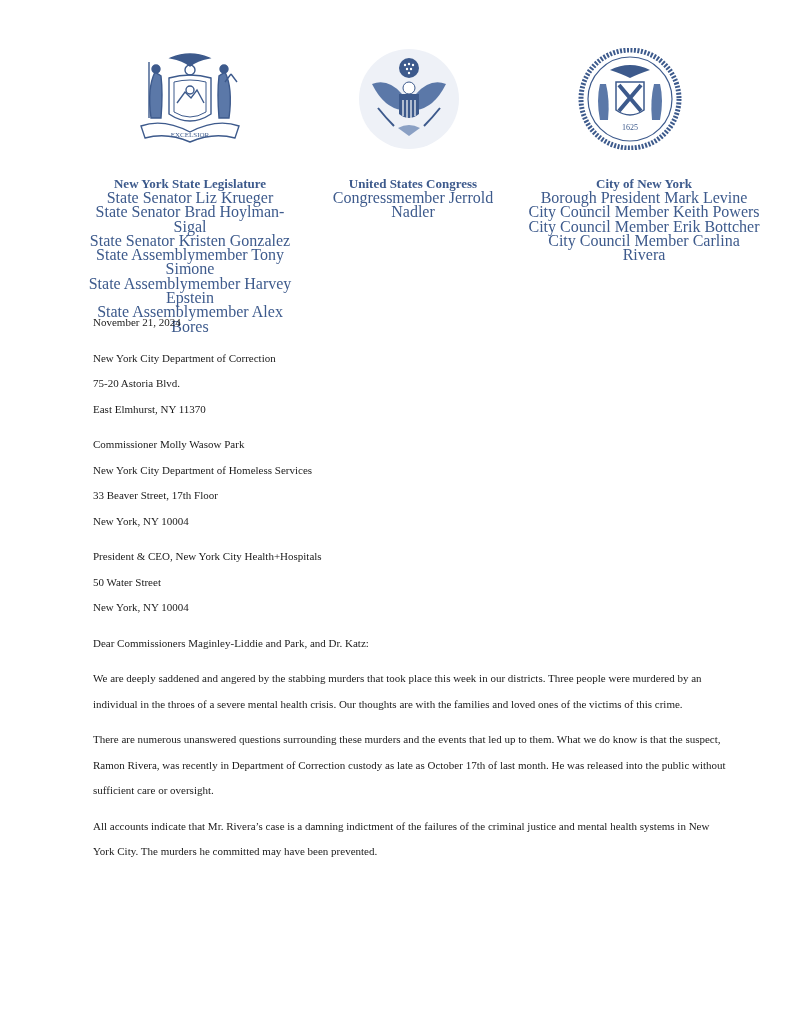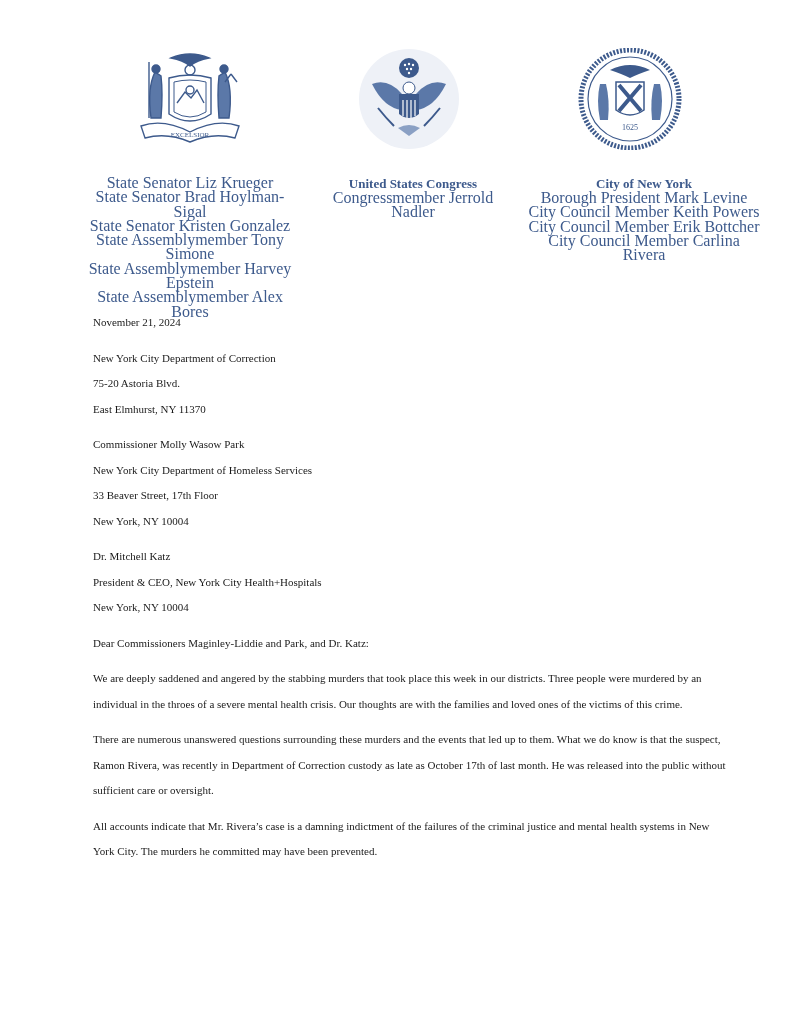--- a/index.html
+++ b/index.html
@@ -74,20 +74,21 @@
     <path d="M34 22 Q54 12 74 22 Q62 26 54 30 Q46 26 34 22 Z" fill="#3d5a8c"></path>
     <path d="M40 34 L68 34 L68 62 Q54 72 40 62 Z" fill="#fff" stroke="#3d5a8c" stroke-width="1.5"></path>
     <path d="M43 37 L65 63 M65 37 L43 63" stroke="#3d5a8c" stroke-width="4"></path>
     <path d="M24 36 Q20 52 24 72 L32 72 Q34 52 30 36 Z" fill="#5b78a8"></path>
     <path d="M84 36 Q88 52 84 72 L76 72 Q74 52 78 36 Z" fill="#5b78a8"></path>
     <text x="54" y="82" font-size="8" text-anchor="middle" fill="#3d5a8c" font-family="Liberation Serif, serif">1625</text>
   </svg>
 </div>
 
 <div class="org" style="left:80px; width:220px;">
+  <div class="org-title">New York State Legislature</div>
   <div class="member">State Senator Liz Krueger</div>
   <div class="member">State Senator Brad Hoylman-Sigal</div>
   <div class="member">State Senator Kristen Gonzalez</div>
   <div class="member">State Assemblymember Tony Simone</div>
   <div class="member">State Assemblymember Harvey Epstein</div>
   <div class="member">State Assemblymember Alex Bores</div>
 </div>
 
 <div class="org" style="left:313px; width:200px;">
   <div class="org-title">United States Congress</div>
@@ -112,22 +113,22 @@
   </div>
 
   <div class="addr">
     <div>Commissioner Molly Wasow Park</div>
     <div>New York City Department of Homeless Services</div>
     <div>33 Beaver Street, 17th Floor</div>
     <div>New York, NY 10004</div>
   </div>
 
   <div class="addr">
-    <div>Dr. Mitchell Katz</div>
     <div>President &amp; CEO, New York City Health+Hospitals</div>
+    <div>50 Water Street</div>
     <div>New York, NY 10004</div>
   </div>
 
   <p>Dear Commissioners Maginley-Liddie and Park, and Dr. Katz:</p>
   <p>We are deeply saddened and angered by the stabbing murders that took place this week in our districts. Three people were murdered by an individual in the throes of a severe mental health crisis. Our thoughts are with the families and loved ones of the victims of this crime.</p>
   <p>There are numerous unanswered questions surrounding these murders and the events that led up to them. What we do know is that the suspect, Ramon Rivera, was recently in Department of Correction custody as late as October 17th of last month. He was released into the public without sufficient care or oversight.</p>
   <p>All accounts indicate that Mr. Rivera’s case is a damning indictment of the failures of the criminal justice and mental health systems in New York City. The murders he committed may have been prevented.</p>
 </div>
 
 </body></html>

